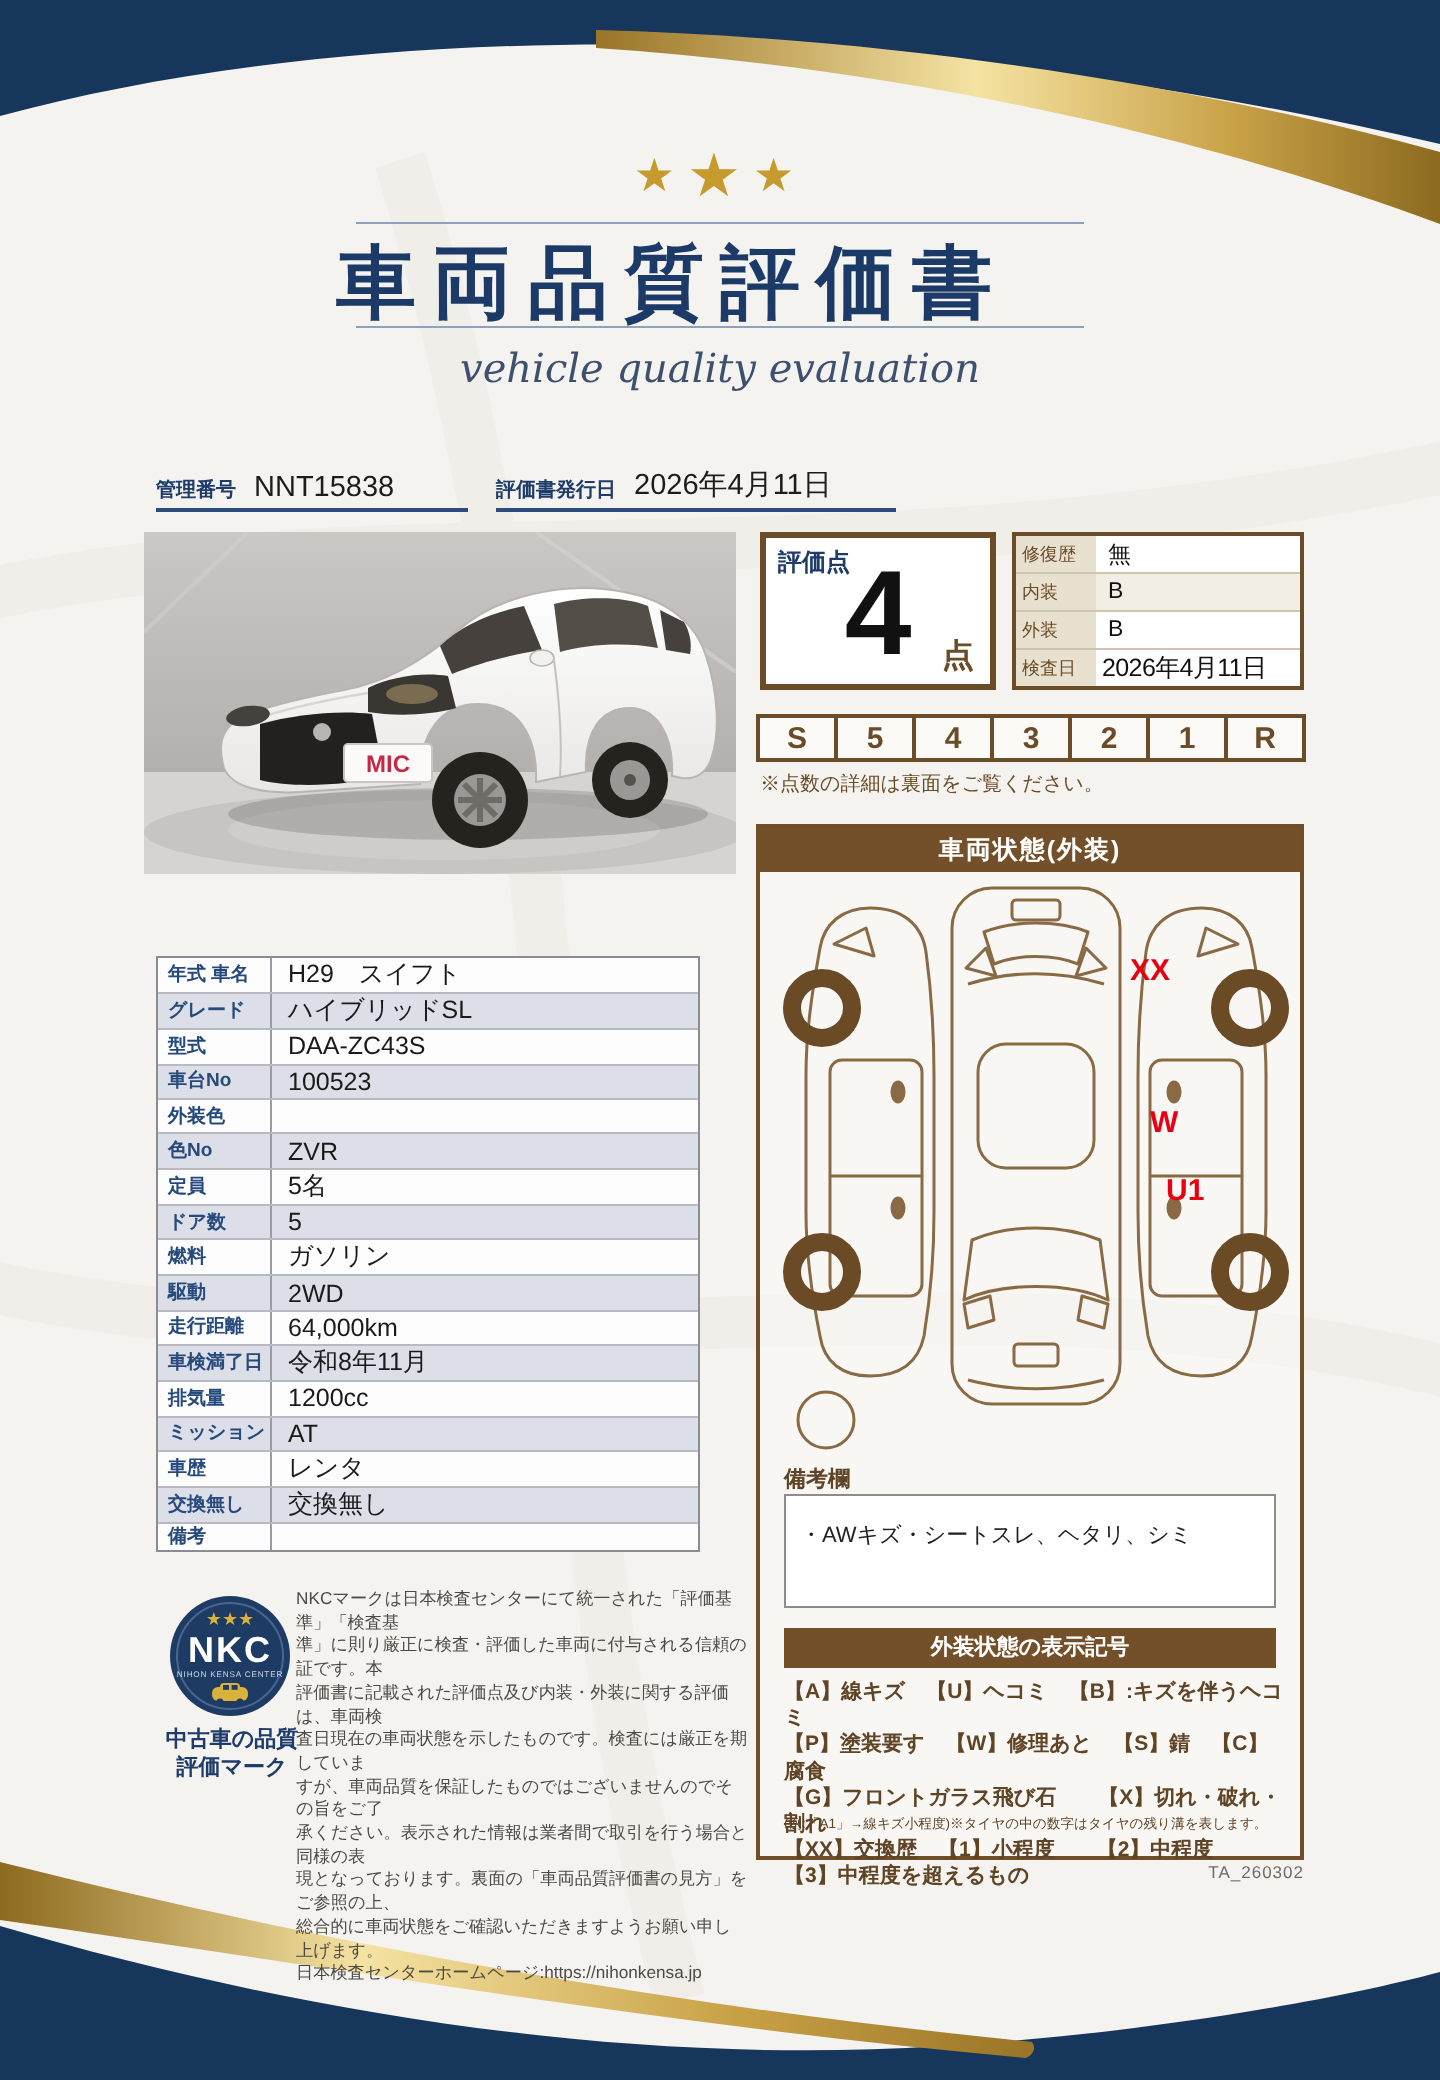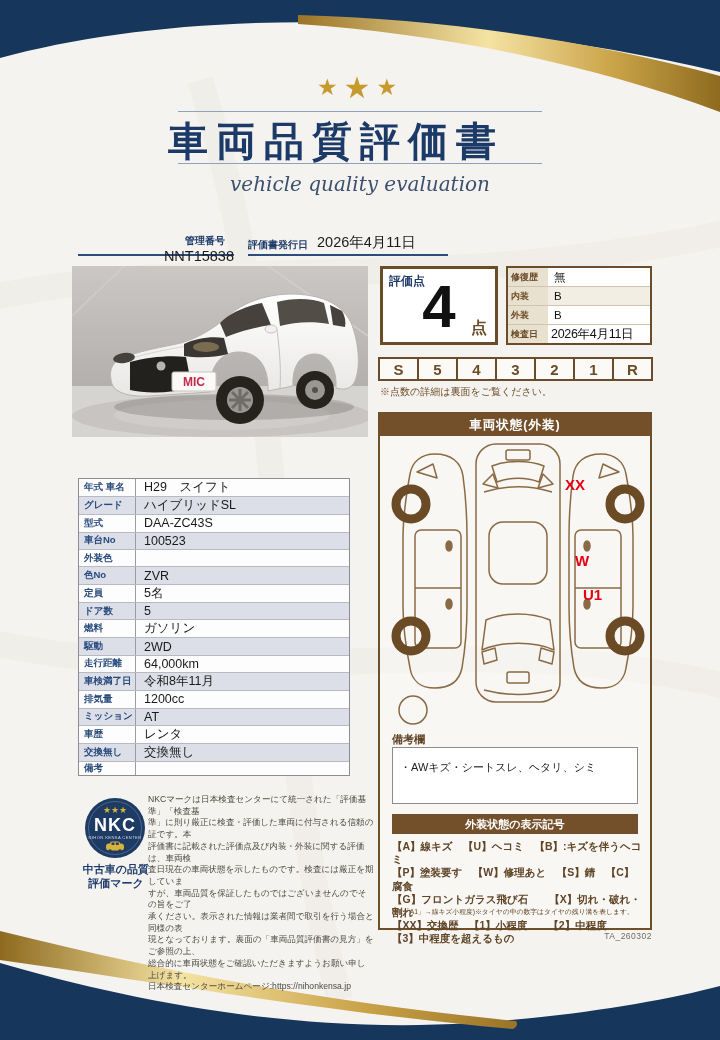--- a/index.html
+++ b/index.html
@@ -30,21 +30,21 @@
   .score-label{position:absolute;top:4px;left:6px;font-size:12px;font-weight:bold;color:#1e3c6b;}
   .score-value{position:absolute;top:2px;left:0;width:100%;text-align:center;
                font-size:60px;font-weight:bold;color:#111;line-height:72px;}
   .score-unit{position:absolute;right:8px;bottom:3px;font-size:16px;font-weight:bold;color:#6b4c28;}
 
   
   .summary{top:266px;left:506px;width:146px;height:79px;border:2px solid #6b4c28;background:#fff;
            display:flex;flex-direction:column;}
   .sumrow{flex:1;display:flex;border-top:1px solid #cfc4ad;}
   .sumrow:first-child{border-top:none;}
-  .sumrow .sl{width:40px;background:#e9e1d0;color:#6b4c28;font-size:9px;font-weight:bold;
+  .sumrow .sl{width:40px;background:#e9e1d0;color:#6b4c28;font-size:9px;font-weight:normal;
               display:flex;align-items:center;padding-left:3px;}
   .sumrow .sv{flex:1;display:flex;align-items:center;padding-left:6px;font-size:11.5px;color:#111;}
   .sumrow:nth-child(2) .sv{background:#f3eee4;}
   .sumrow:last-child .sv{font-size:12.5px;padding-left:3px;letter-spacing:-0.3px;}
 
   
   .scale{top:357px;left:378px;width:275px;height:24px;border:2px solid #6b4c28;background:#fcfaf6;display:flex;}
   .scale .sc{flex:1;border-left:2px solid #6b4c28;display:flex;align-items:center;justify-content:center;
              font-size:15px;font-weight:bold;color:#6b4c28;}
   .scale .sc:first-child{border-left:none;}
@@ -115,21 +115,21 @@
   </svg>
 
   <div class="abs stars-row">
     <span class="st">★</span><span class="st big">★</span><span class="st">★</span>
   </div>
   <div class="abs rule" style="top:111px;"></div>
   <div class="abs title">車両品質評価書</div>
   <div class="abs rule" style="top:163px;"></div>
   <div class="abs subtitle">vehicle quality evaluation</div>
 
-  <div class="abs meta-item" style="left:78px;width:156px;flex-direction:column;">
+  <div class="abs meta-item" style="left:78px;width:156px;">
     <span class="meta-label">管理番号</span>
     <span class="meta-value">NNT15838</span>
   </div>
   <div class="abs meta-item" style="left:248px;width:200px;">
     <span class="meta-label">評価書発行日</span>
     <span class="meta-value">2026年4月11日</span>
   </div>
 
   <svg class="abs" style="top:266px;left:72px;" width="296" height="171" viewBox="0 0 296 171">
     <defs>

